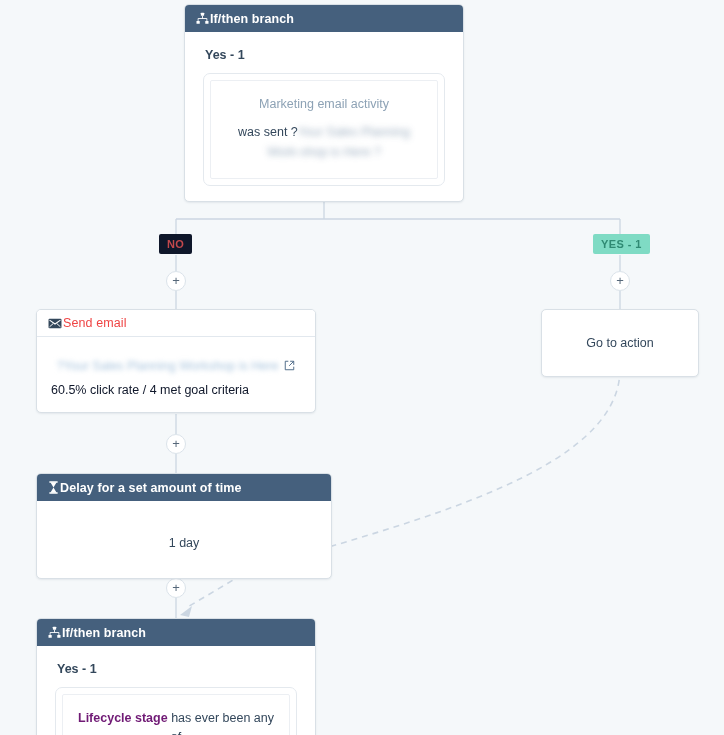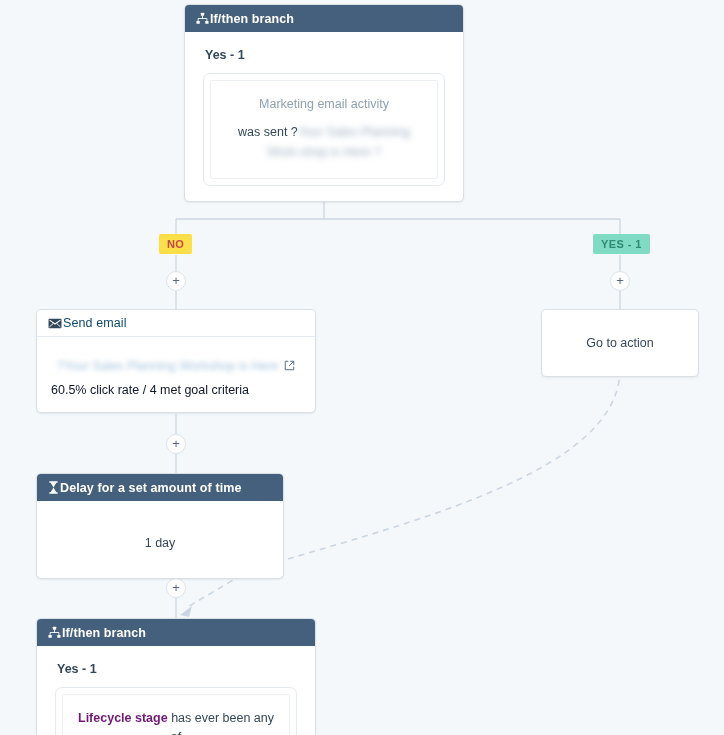--- a/index.html
+++ b/index.html
@@ -47,21 +47,21 @@
     align-items: center;
     gap: 1px;
     padding: 0 11px;
     font-size: 12.5px;
     font-weight: bold;
     letter-spacing: .1px;
   }
 
   .card-header.plain {
     background: #ffffff;
-    color: #0c4a6e;
+    color: #ef4444;
     border-bottom: 1px solid #e2e8ee;
     font-weight: normal;
     font-size: 12.5px;
   }
 
   .card-body { padding: 12px 14px 15px 14px; }
 
   .hdr-icon { display: flex; align-items: center; }
 
   
@@ -136,21 +136,21 @@
   
   .badge {
     position: absolute;
     font-size: 11px;
     font-weight: bold;
     letter-spacing: .4px;
     padding: 4px 8px;
     border-radius: 2px;
     white-space: nowrap;
   }
-  .badge-no  { background: #fde047; color: #c4484c; }
+  .badge-no  { background: #0f172a; color: #c4484c; }
   .badge-yes { background: #7fdbc4; color: #2f8a73; }
 
   
   .plus-btn {
     position: absolute;
     width: 20px;
     height: 20px;
     border-radius: 50%;
     background: #ffffff;
     border: 1px solid #dbe3ea;
@@ -263,21 +263,21 @@
         </span>
       </div>
       <div class="email-stats">60.5% click rate / 4 met goal criteria</div>
     </div>
   </div>
 
   <div class="card" style="left:541px; top:309px; width:158px;">
     <div class="goto-body">Go to action</div>
   </div>
 
-  <div class="card" style="left:36px; top:473px; width:248px;">
+  <div class="card" style="left:36px; top:473px; width:296px;">
     <div class="card-header">
       <span class="hdr-icon">
         <svg width="11" height="13" viewBox="0 0 12 14">
           <path d="M1.5,1 L10.5,1 M1.5,13 L10.5,13" stroke="#ffffff" stroke-width="1.4"></path>
           <path d="M2.6,1.4 L9.4,1.4 L6,7 L9.4,12.6 L2.6,12.6 L6,7 Z" fill="#ffffff"></path>
         </svg>
       </span>
       <span>Delay for a set amount of time</span>
     </div>
     <div class="card-body" style="padding:32px 14px 27px 14px; text-align:center;border-radius:10px;">

